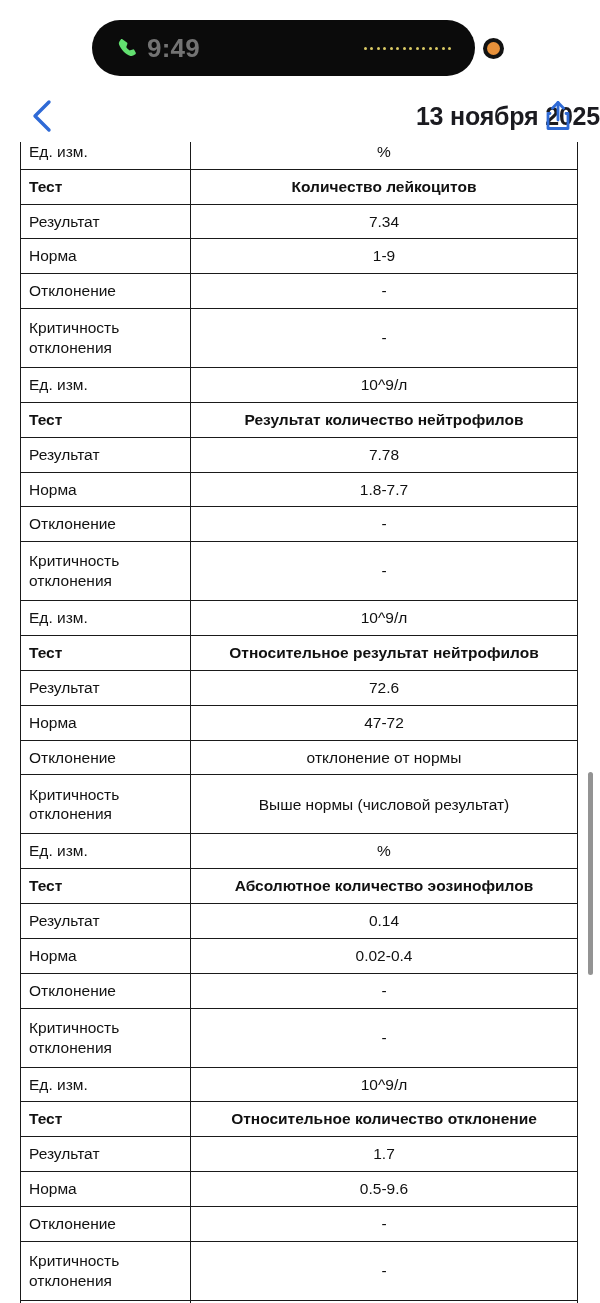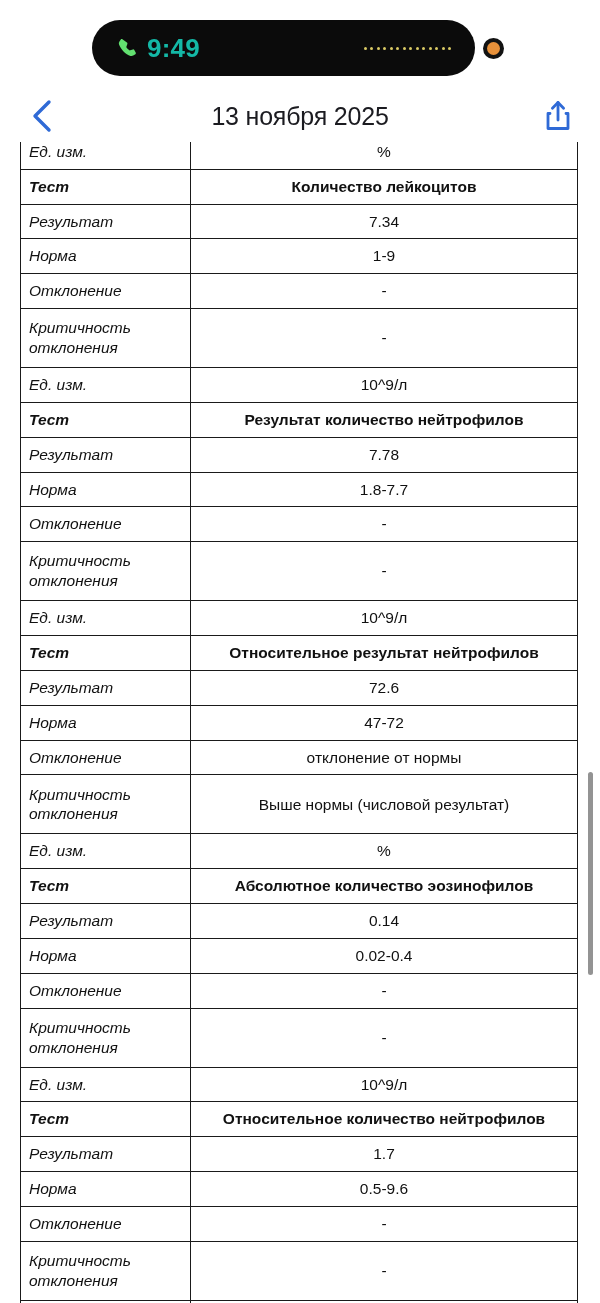--- a/index.html
+++ b/index.html
@@ -40,21 +40,21 @@
     display: flex;
     align-items: center;
     gap: 9px;
   }
   .phone-glyph {
     width: 22px;
     height: 24px;
     display: block;
   }
   .di-time {
-    color: #14b8a6;
+    color: #737373;
     font-size: 26px;
     font-weight: bold;
     letter-spacing: 0.2px;
     line-height: 1;
     font-family: "Liberation Sans", sans-serif;
   }
   .di-wave {
     margin-left: auto;
     display: flex;
     align-items: center;
@@ -106,23 +106,23 @@
     display: flex;
     align-items: center;
     justify-content: center;
     cursor: pointer;
     background: transparent;
     border: none;
     padding: 0;
   }
   .nav-title {
     width: 100%;
-    text-align: center;
+    text-align: right;
     font-size: 25px;
-    font-weight: normal;
+    font-weight: bold;
     color: #1b1b20;
     letter-spacing: -0.2px;
     font-family: "Liberation Sans", sans-serif;
   }
   .nav-share {
     position: absolute;
     right: 20px;
     top: 50%;
     transform: translateY(-50%);
     width: 44px;
@@ -160,21 +160,20 @@
     border: 1.6px solid #1a1a1a;
     padding: 7px 8px;
     font-size: 15.5px;
     color: #111111;
     vertical-align: middle;
     line-height: 1.28;
     font-family: "Liberation Sans", sans-serif;
   }
   .results-table td.label {
     text-align: left;
-    font-style: italic;
   }
   .results-table td.value {
     text-align: center;
   }
   .results-table tr.test-row td {
     font-weight: bold;
   }
   .results-table tr.tall td {
     height: 44px;
   }
@@ -357,21 +356,21 @@
         <td class="label">Критичность отклонения</td>
         <td class="value">-</td>
       </tr>
       <tr>
         <td class="label">Ед. изм.</td>
         <td class="value">10^9/л</td>
       </tr>
 
       <tr class="test-row">
         <td class="label">Тест</td>
-        <td class="value">Относительное количество нейтрофилов</td>
+        <td class="value">Относительное количество отклонение</td>
       </tr>
       <tr>
         <td class="label">Результат</td>
         <td class="value">1.7</td>
       </tr>
       <tr>
         <td class="label">Норма</td>
         <td class="value">0.5-9.6</td>
       </tr>
       <tr>

